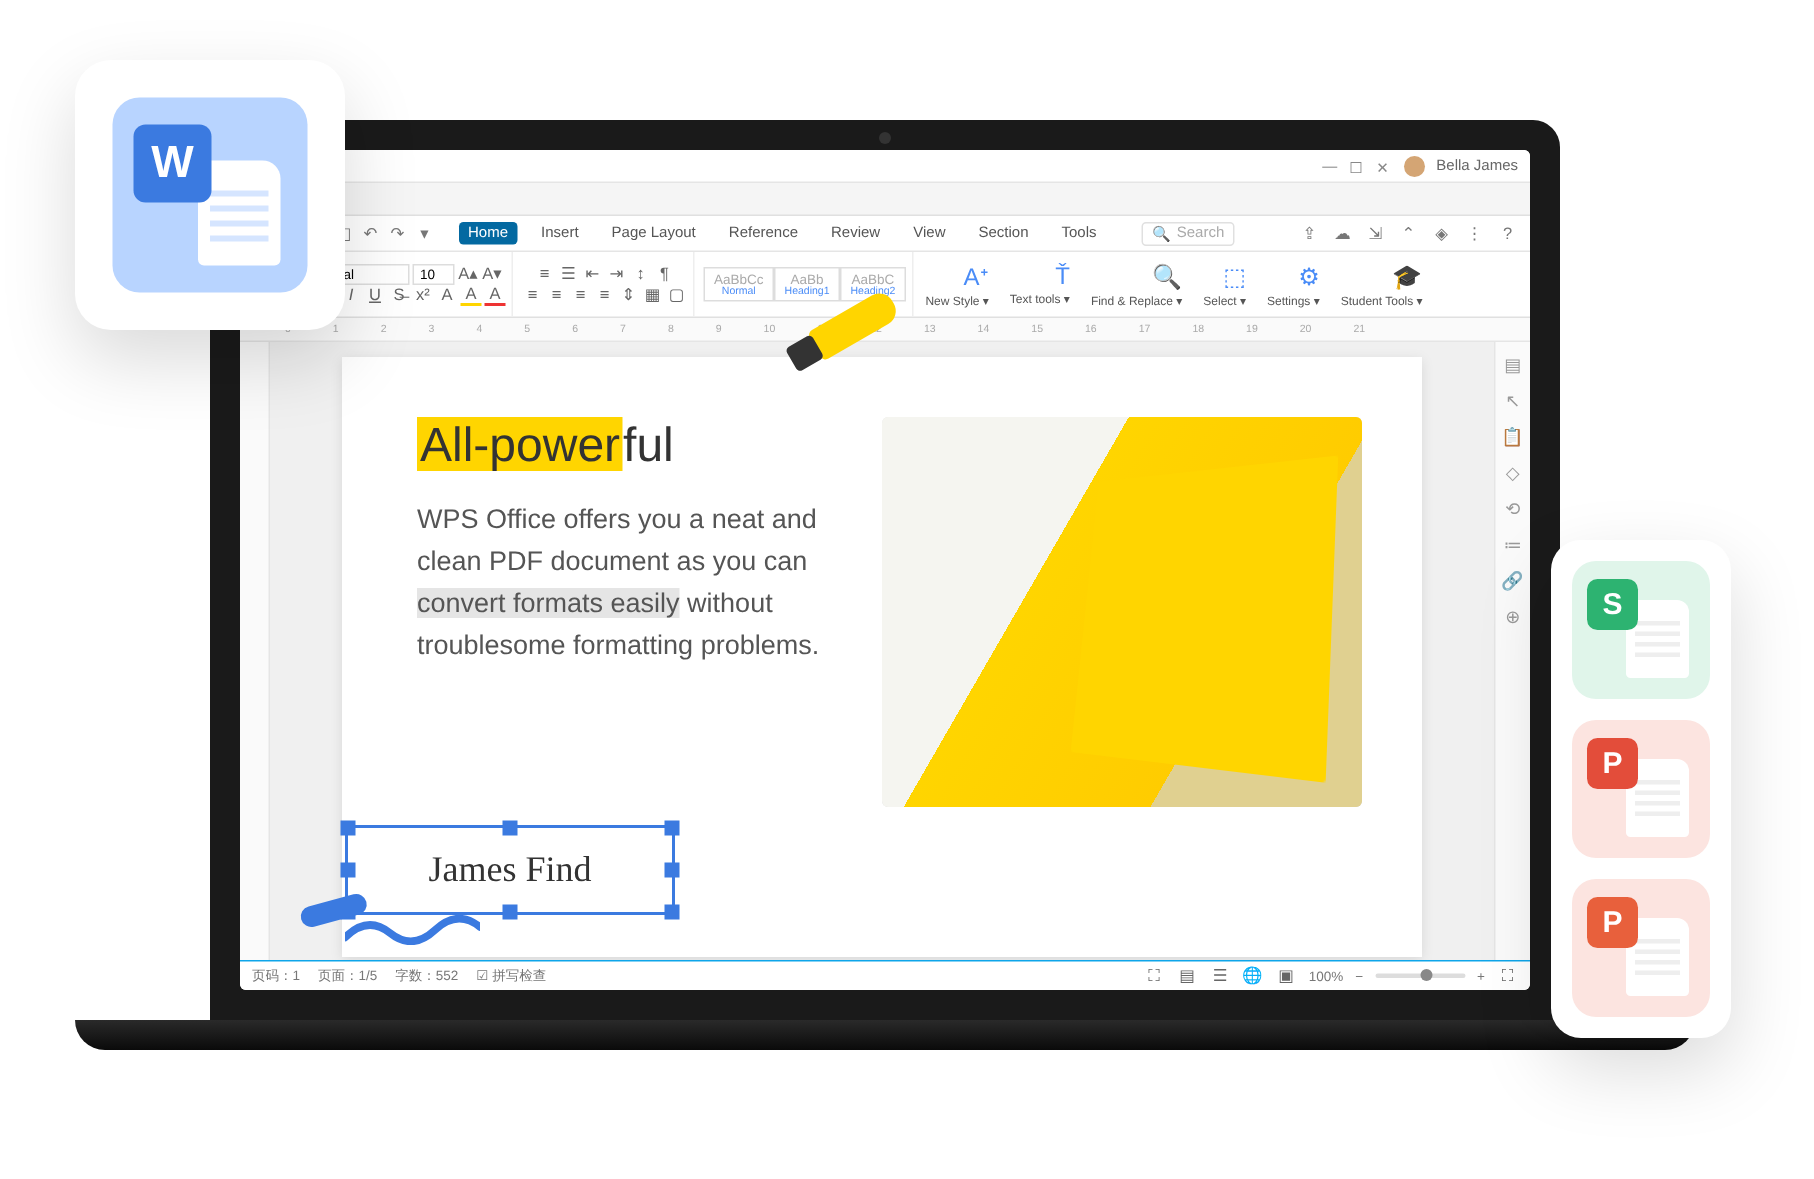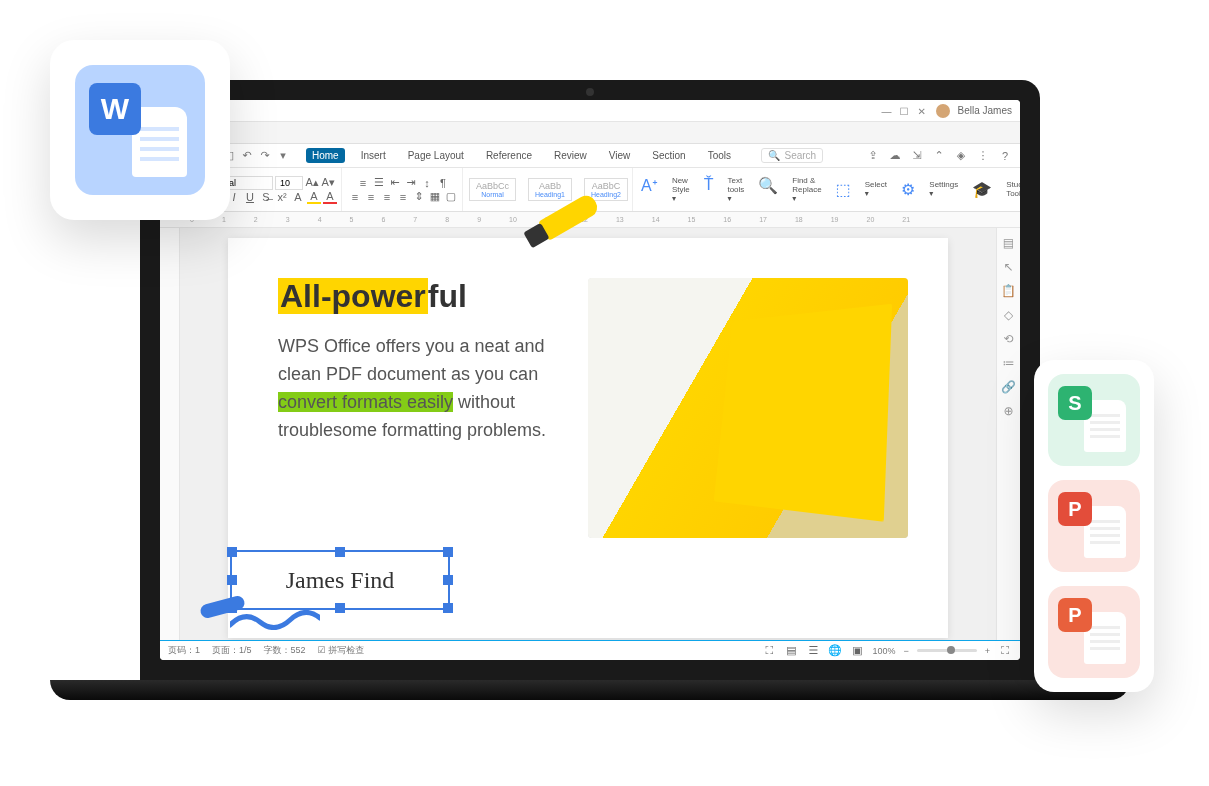--- a/index.html
+++ b/index.html
@@ -34,38 +34,38 @@
 
 
 .ribbon{height:44px;background:#fff;border-bottom:1px solid #e0e0e0;display:flex;align-items:center;padding:0 6px;font-size:9px;color:#666;gap:2px}
 .rib-group{display:flex;flex-direction:column;align-items:center;padding:0 4px;border-right:1px solid #eee;height:100%;justify-content:center}
 .rib-row{display:flex;gap:2px;align-items:center}
 .rib-ic{width:14px;height:14px;display:inline-flex;align-items:center;justify-content:center;color:#666;font-size:11px}
 .font-sel{border:1px solid #ddd;padding:1px 4px;font-size:9px;width:60px}
 .size-sel{border:1px solid #ddd;padding:1px 4px;font-size:9px;width:28px}
 .style-box{border:1px solid #ddd;padding:2px 6px;font-size:9px;color:#aaa;text-align:center}
 .style-box .lbl{font-size:7px;color:#4a8cf7}
-.big-btn{display:flex;flex-direction:row;align-items:flex-start;gap:14px;padding:2px 6px;font-size:8px;color:#555}
+.big-btn{display:flex;flex-direction:column;align-items:flex-end;gap:1px;padding:2px 6px;font-size:8px;color:#555}
 .big-btn .ic{font-size:16px;color:#4a8cf7}
 
 
 .ruler{height:16px;background:#fafafa;border-bottom:1px solid #e5e5e5;font-size:7px;color:#aaa;display:flex;align-items:center;padding-left:30px;gap:28px;overflow:hidden}
 
 
 .doc-area{flex:1;background:#f0f0f0;display:flex;position:relative;overflow:hidden}
 .left-ruler{width:20px;background:#fafafa;border-right:1px solid #e5e5e5}
 .page{background:#fff;margin:10px auto;width:720px;box-shadow:0 2px 8px rgba(0,0,0,0.1);padding:40px 50px;position:relative;min-height:400px}
 .right-panel{width:24px;background:#fafafa;border-left:1px solid #e5e5e5;display:flex;flex-direction:column;align-items:center;padding-top:8px;gap:10px}
 .rp-ic{width:14px;height:14px;color:#999;font-size:12px;display:flex;align-items:center;justify-content:center}
 
 
-.headline{font-size:32px;font-weight:700;color:#333;display:inline}
+.headline{font-size:32px;font-weight:400;color:#333;display:inline}
 .hl-yellow{background:#ffd500;padding:0 2px}
 .body-text{font-size:18px;color:#555;line-height:1.55;margin-top:18px;max-width:280px}
-.hl-blue{background:#84cc16}
+.hl-blue{background:#e5e5e5}
 .photo{position:absolute;right:40px;top:40px;width:320px;height:260px;background:linear-gradient(135deg,#e8e8e8,#d0d0d0);border-radius:4px;overflow:hidden}
 .photo::before{content:"";position:absolute;inset:0;background:linear-gradient(120deg,#f5f5f0 0%,#f5f5f0 35%,#ffd500 35%,#ffcc00 70%,#e0d090 70%)}
 .book-page{position:absolute;right:20px;top:30px;width:180px;height:200px;background:#ffd500;transform:perspective(400px) rotateY(-25deg) rotateX(10deg);border-radius:2px}
 
 
 .marker{position:absolute;left:540px;top:200px;width:80px;height:30px;transform:rotate(-30deg)}
 .marker-body{width:60px;height:22px;background:#ffd500;border-radius:4px 10px 10px 4px;position:relative}
 .marker-cap{position:absolute;left:-18px;top:2px;width:20px;height:18px;background:#333;border-radius:3px}
 
 
@@ -208,21 +208,21 @@
         <div class="rib-row">
           <span class="rib-ic">≡</span>
           <span class="rib-ic">≡</span>
           <span class="rib-ic">≡</span>
           <span class="rib-ic">≡</span>
           <span class="rib-ic">⇕</span>
           <span class="rib-ic">▦</span>
           <span class="rib-ic">▢</span>
         </div>
       </div>
-      <div class="rib-group" style="flex-direction:row;gap:12px">
+      <div class="rib-group" style="flex-direction:row;gap:0">
         <div class="style-box">
             <div>AaBbCc</div>
             <div class="lbl">Normal</div>
           </div>
         <div class="style-box">
             <div>AaBb</div>
             <div class="lbl">Heading1</div>
           </div>
         <div class="style-box">
             <div>AaBbC</div>

